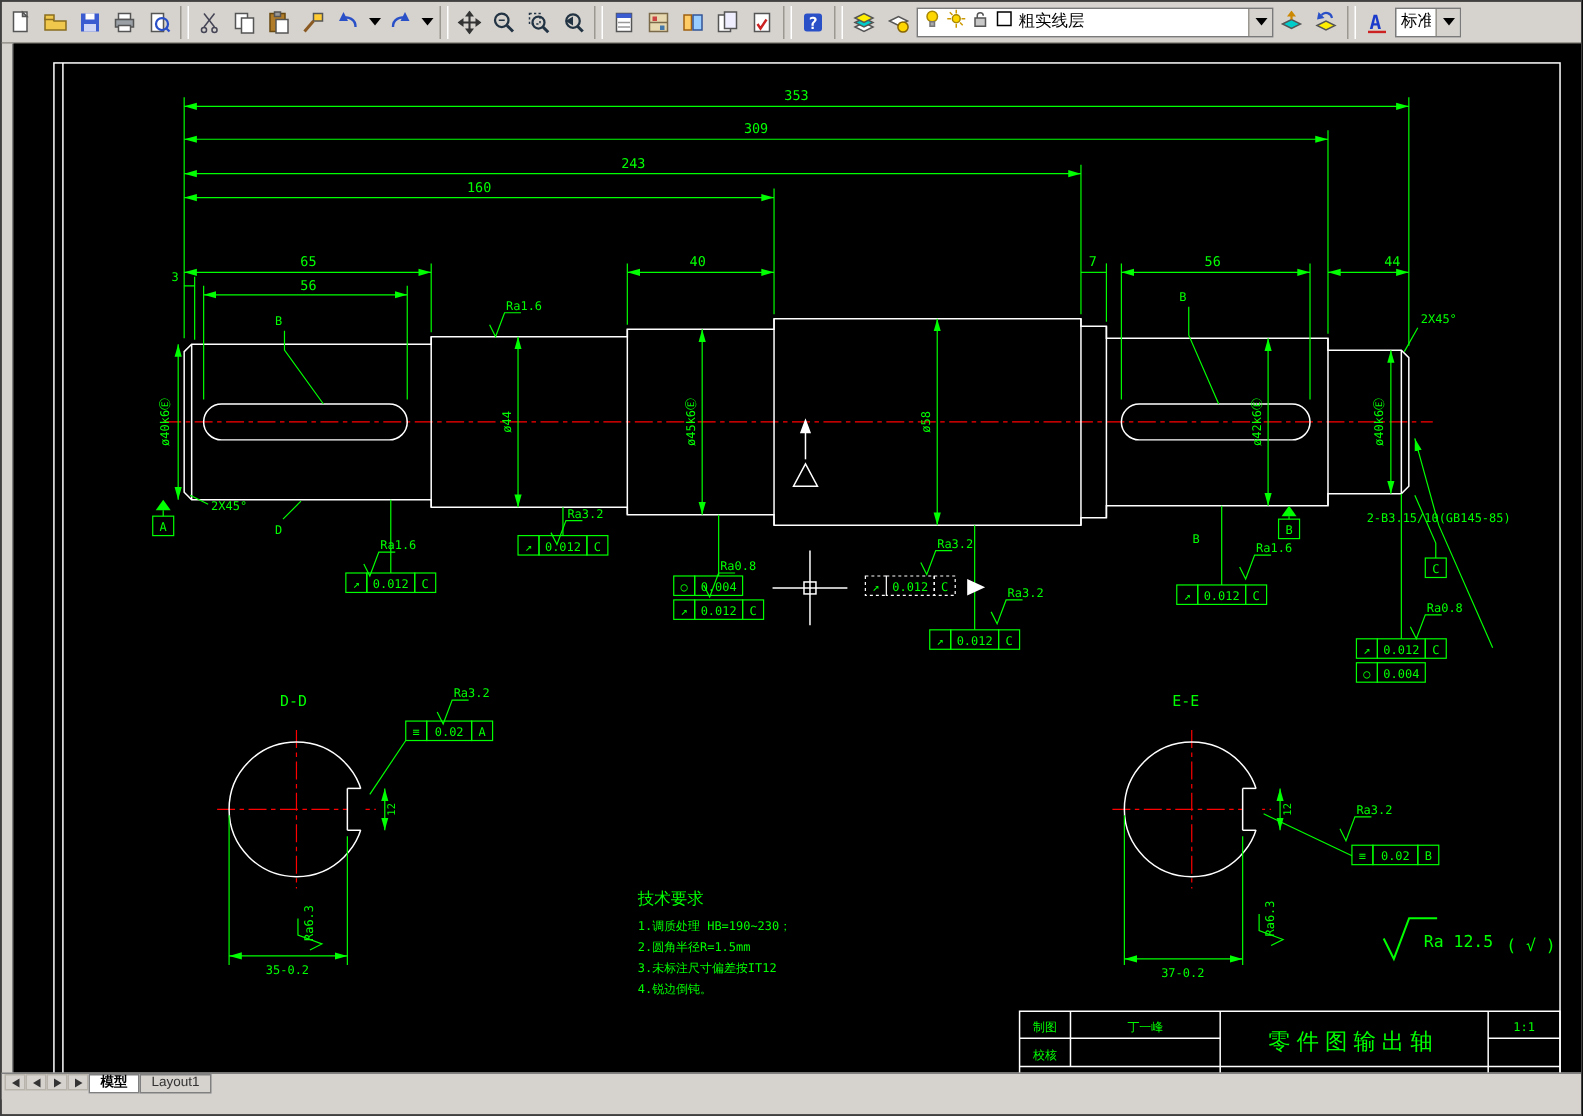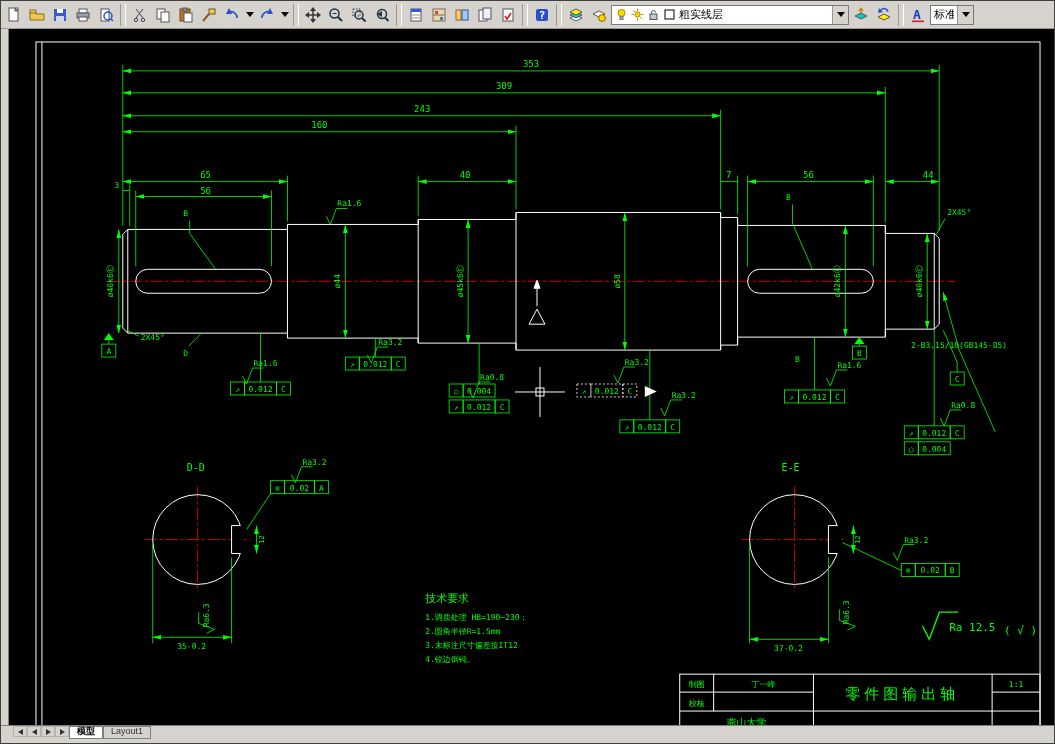--- a/index.html
+++ b/index.html
@@ -5,21 +5,21 @@
   html,body{margin:0;padding:0;background:#000;}
   .window{position:relative;width:1055px;height:744px;overflow:hidden;background:#000;
           font-family:"Liberation Sans",sans-serif;border:1px solid #404040;box-sizing:border-box;}
   
   .toolbar{position:absolute;top:0;left:0;right:0;height:28px;background:#d6d3ce;
            border-bottom:1px solid #9a9890;display:flex;align-items:center;padding:0 2px;gap:1px;box-sizing:border-box;}
   .tb-btn{width:22px;height:22px;display:flex;align-items:center;justify-content:center;flex:0 0 auto;
           border:1px solid #d6d3ce;box-sizing:border-box;background:#d6d3ce;}
   .tb-btn.narrow{width:11px;}
   .tb-sep{width:4px;height:22px;border-left:1px solid #9a9890;border-right:1px solid #ffffff;margin:0 2px;flex:0 0 auto;}
-  .tb-combo{height:20px;background:#fff;border:1px solid #7a7a7a;display:flex;align-items:center;
+  .tb-combo{height:20px;background:#fff;border:1px solid #7a7a7a;display:flex;align-items:flex-start;
             font-size:11px;padding:0 0 0 3px;gap:3px;flex:0 0 auto;box-sizing:border-box;color:#000;}
   .combo-text{flex:1 1 auto;white-space:nowrap;overflow:hidden;font-size:11px;}
   .combo-arrow{width:15px;height:18px;background:#d6d3ce;border-left:1px solid #9a9890;
                display:flex;align-items:center;justify-content:center;flex:0 0 auto;}
   .tri-down{width:0;height:0;border-left:4px solid transparent;border-right:4px solid transparent;border-top:5px solid #000;}
   .mini{width:13px;height:13px;flex:0 0 auto;}
   
   .left-strip{position:absolute;top:28px;left:0;width:8px;bottom:10px;background:#d6d3ce;border-right:1px solid #808080;box-sizing:border-box;}
   
   .canvas{position:absolute;top:28px;left:8px;right:0;bottom:10px;background:#000;}
@@ -27,22 +27,22 @@
   svg text{fill:#00ff00;font-family:"DejaVu Sans Mono",monospace;font-size:9px;text-anchor:middle;}
   svg text.t8{font-size:8px;} svg text.t7{font-size:7px;} svg text.t10{font-size:10px;}
   svg text.t11{font-size:11px;} svg text.t15{font-size:15px;letter-spacing:4px;}
   svg text.ts{text-anchor:start;} svg text.te{text-anchor:end;}
   .wh{stroke:#fff;fill:none;stroke-width:1;}
   .gn{stroke:#00ff00;fill:none;stroke-width:0.8;}
   .gf{fill:#00ff00;stroke:none;}
   .rd{stroke:#ff0000;fill:none;stroke-width:0.8;stroke-dasharray:12 3 3 3;}
   .sel{stroke:#fff;stroke-dasharray:2 2;fill:none;stroke-width:0.8;}
   
-  .tabbar{position:absolute;left:0;right:0;bottom:0;height:18px;background:#d6d3ce;border-top:1px solid #808080;
-          display:flex;align-items:flex-start;font-size:9px;overflow:hidden;box-sizing:border-box;padding-left:12px;}
+  .tabbar{position:absolute;left:0;right:0;bottom:0;height:28px;background:#d6d3ce;border-top:1px solid #808080;
+          display:flex;align-items:flex-start;font-size:9px;overflow:hidden;box-sizing:border-box;padding-left:2px;}
   .nav-btn{width:12px;height:9px;display:flex;align-items:center;justify-content:center;border:1px solid #b8b4ac;background:#d6d3ce;flex:0 0 auto;}
   .tri-l{width:0;height:0;border-top:3px solid transparent;border-bottom:3px solid transparent;border-right:5px solid #333;}
   .tri-r{width:0;height:0;border-top:3px solid transparent;border-bottom:3px solid transparent;border-left:5px solid #333;}
   .tab{height:11px;line-height:9px;padding:0 7px;border:1px solid #808080;background:#d6d3ce;color:#333;flex:0 0 auto;}
   .tab.active{background:#fff;color:#000;font-weight:bold;}
 </style>
 </head>
 <body>
 
 <div class="window">

